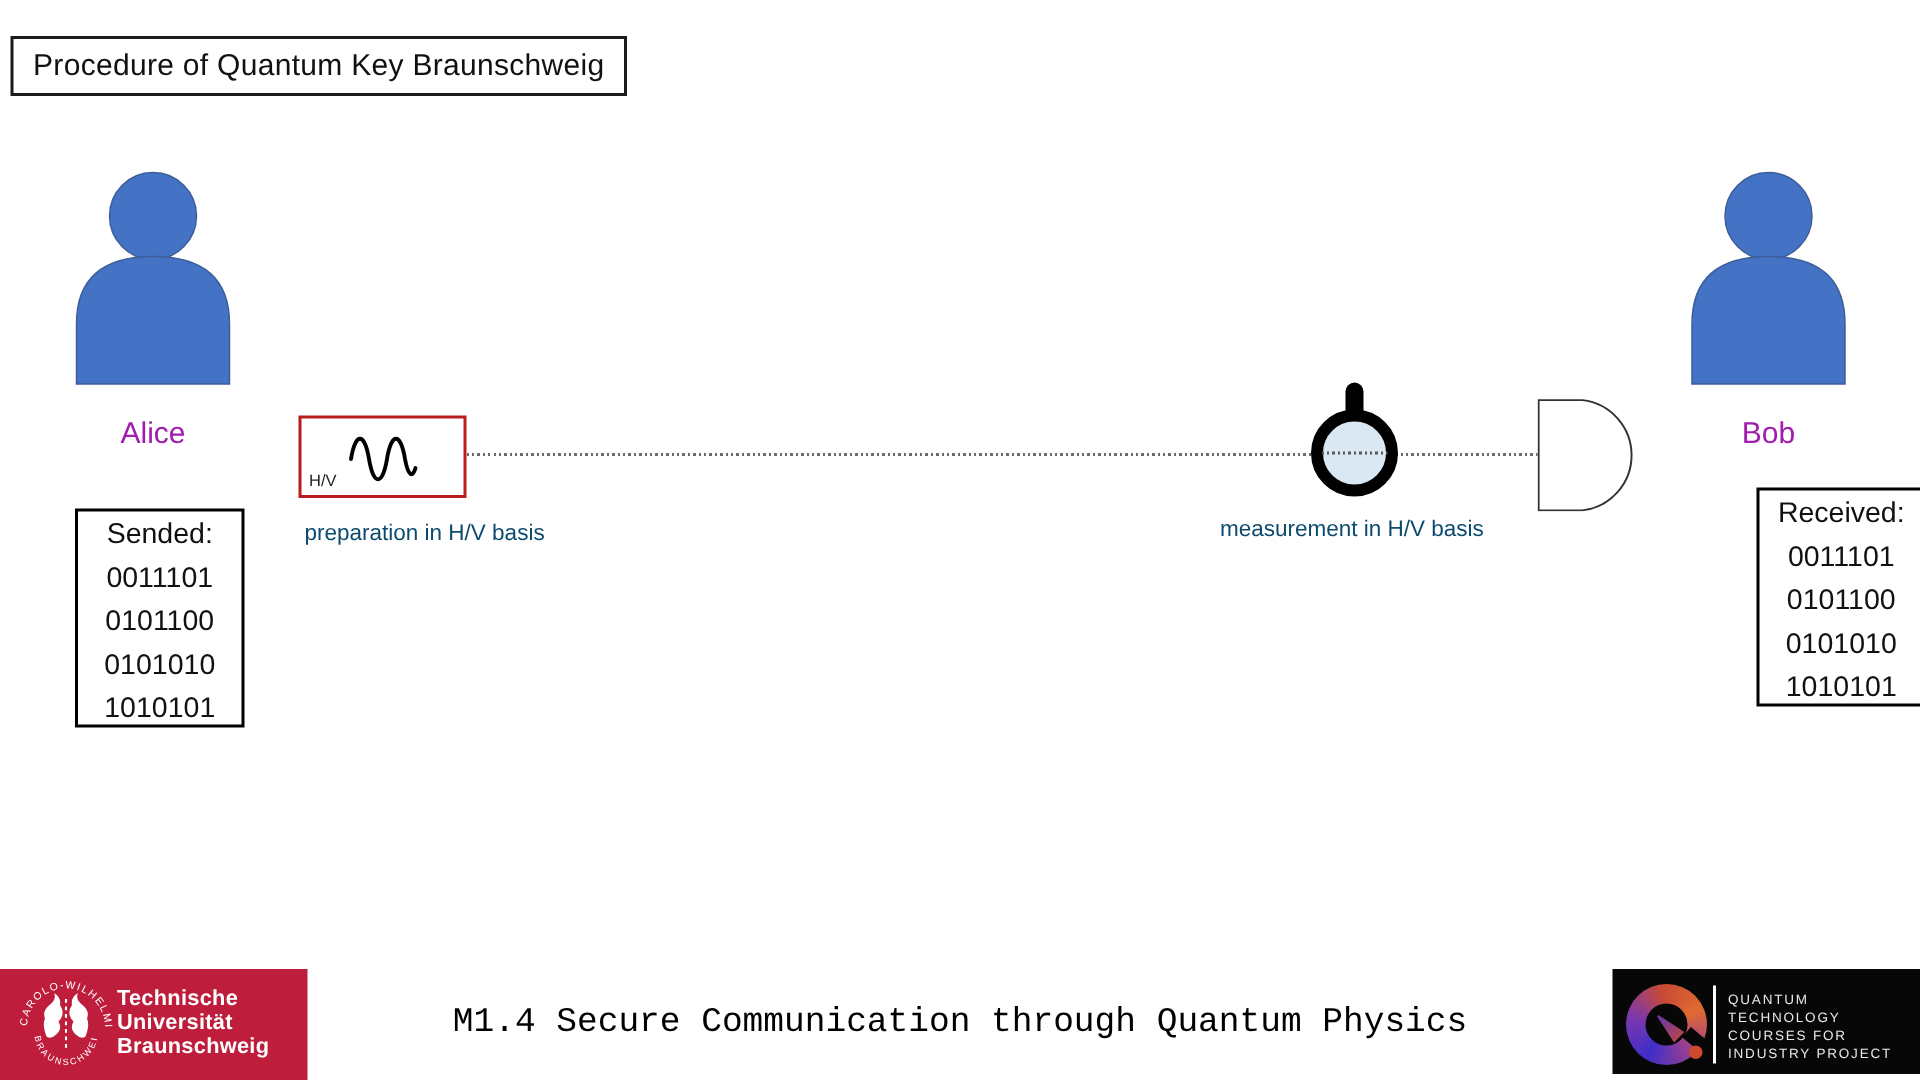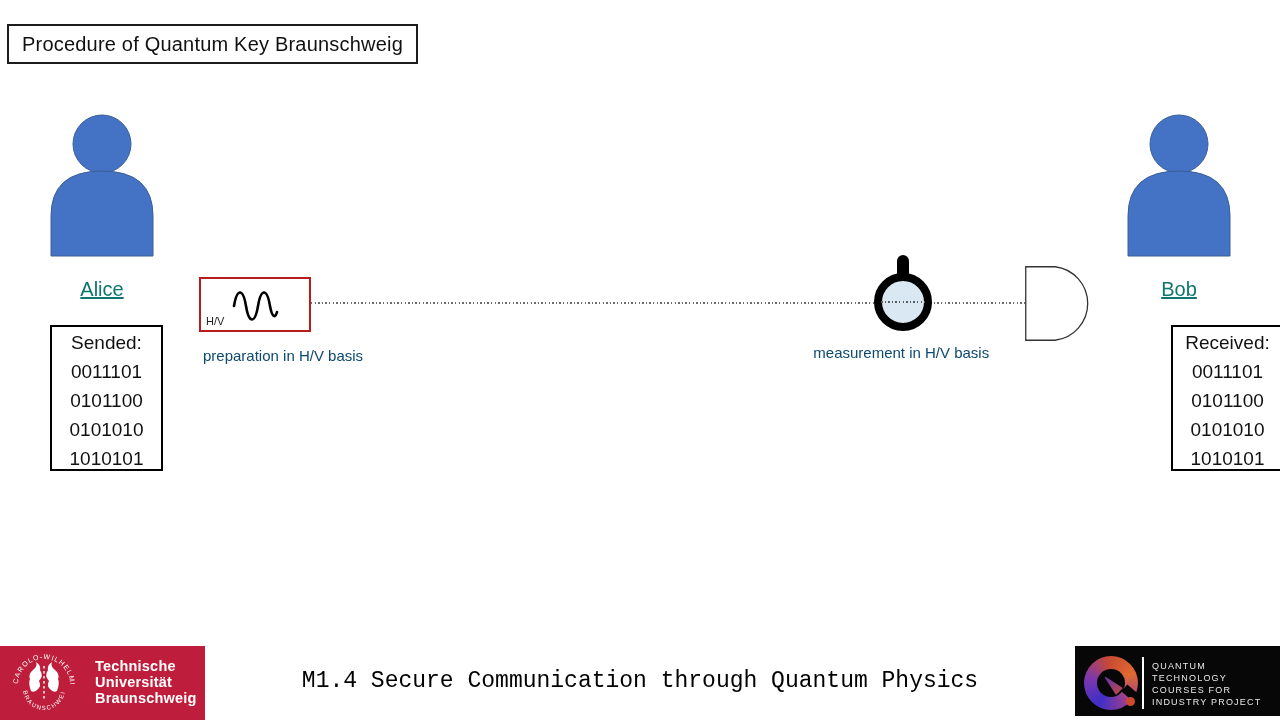--- a/index.html
+++ b/index.html
@@ -17,32 +17,32 @@
     border:2px solid #1c1c1c;
     display:flex;align-items:center;justify-content:center;
     font-size:20px;letter-spacing:.2px;color:#111;background:#fff;
   }
 
   
   .person{width:106px;height:143px;}
   .person-alice{left:49px;top:114px;}
   .person-bob{left:1126px;top:114px;}
   .person-label{
-    width:106px;text-align:center;font-size:20px;color:#0f766e;text-decoration:underline;
+    width:106px;text-align:center;font-size:20px;color:#a21caf;
   }
   .label-alice{left:49px;top:278px;}
   .label-bob{left:1126px;top:278px;}
 
   
   .bits-box{
     width:113px;height:146px;border:2px solid #000;background:#fff;
     text-align:center;font-size:19px;line-height:29px;padding-top:1px;
     box-sizing:border-box;
   }
-  .bits-alice{left:50px;top:325px;}
+  .bits-alice{left:50px;top:339px;}
   .bits-bob{left:1125px;top:325px;margin-left:46px;}
 
   
   .prep-box{
     left:199px;top:277px;width:112px;height:55px;
     border:2px solid #b91c1c;background:#fff;box-sizing:border-box;z-index:2;
   }
   .hv-label{position:absolute;left:5px;bottom:3px;font-size:11px;color:#222;}
   .wave-wrap{position:absolute;left:31px;top:6px;}
 
@@ -78,21 +78,21 @@
   .footer-title{
     left:50%;top:668px;transform:translateX(-50%);
     font-family:Liberation Mono, monospace;font-size:23px;color:#000;
     white-space:nowrap;
   }
 
   
   .tu-logo{left:0;top:646px;width:205px;height:74px;background:#BE1E3C;}
   .tu-seal{position:absolute;left:11px;top:4px;width:66px;height:66px;}
   .tu-text{
-    position:absolute;left:95px;top:12px;color:#ffffff;font-weight:bold;
+    position:absolute;left:78px;top:12px;color:#ffffff;font-weight:bold;
     font-size:14.5px;line-height:16px;letter-spacing:.2px;
   }
 
   
   .qt-logo{left:1075px;top:646px;width:205px;height:70px;background:#070707;}
   .q-mark{position:absolute;left:9px;top:10px;width:54px;height:54px;}
   .q-ring{position:absolute;inset:0;border-radius:50%;
     background:conic-gradient(from 210deg,#3f2ec9,#7c37ae,#c84a33,#e06a31,#9a3f8f,#3f2ec9);}
   .q-hole{position:absolute;inset:13px;border-radius:50%;background:#070707;}
   .q-notch{position:absolute;width:20px;height:9px;background:#070707;

